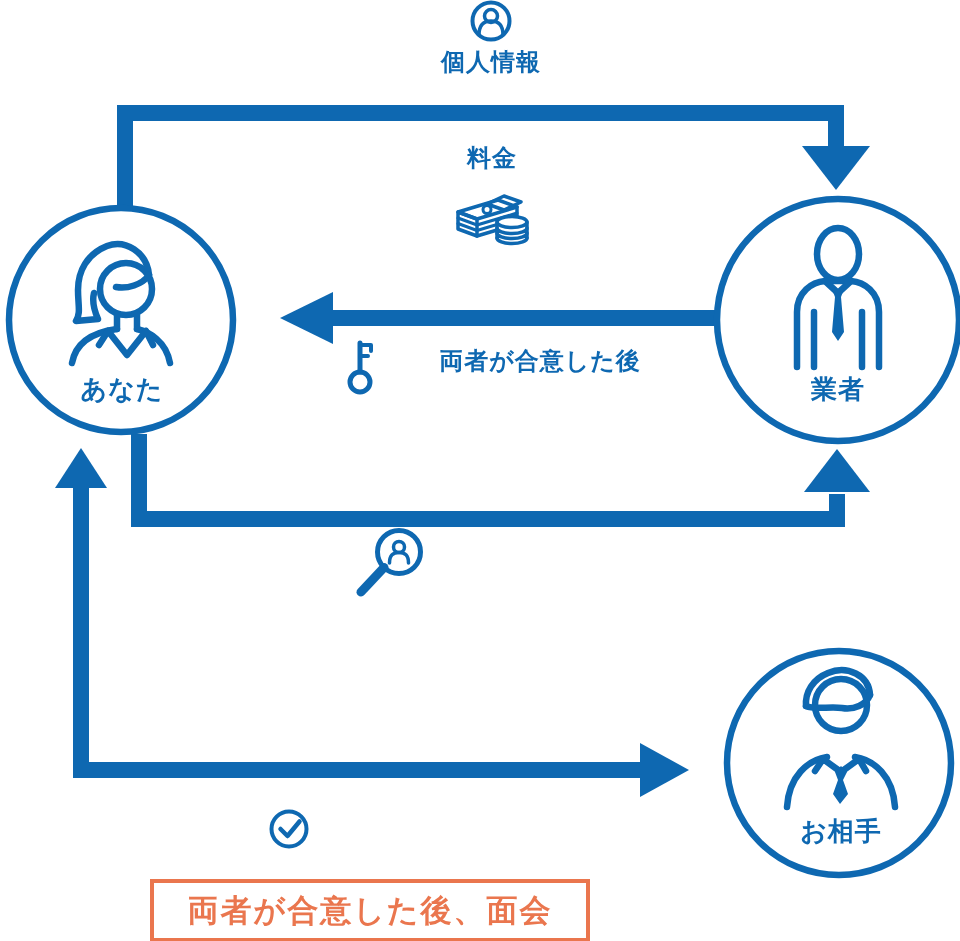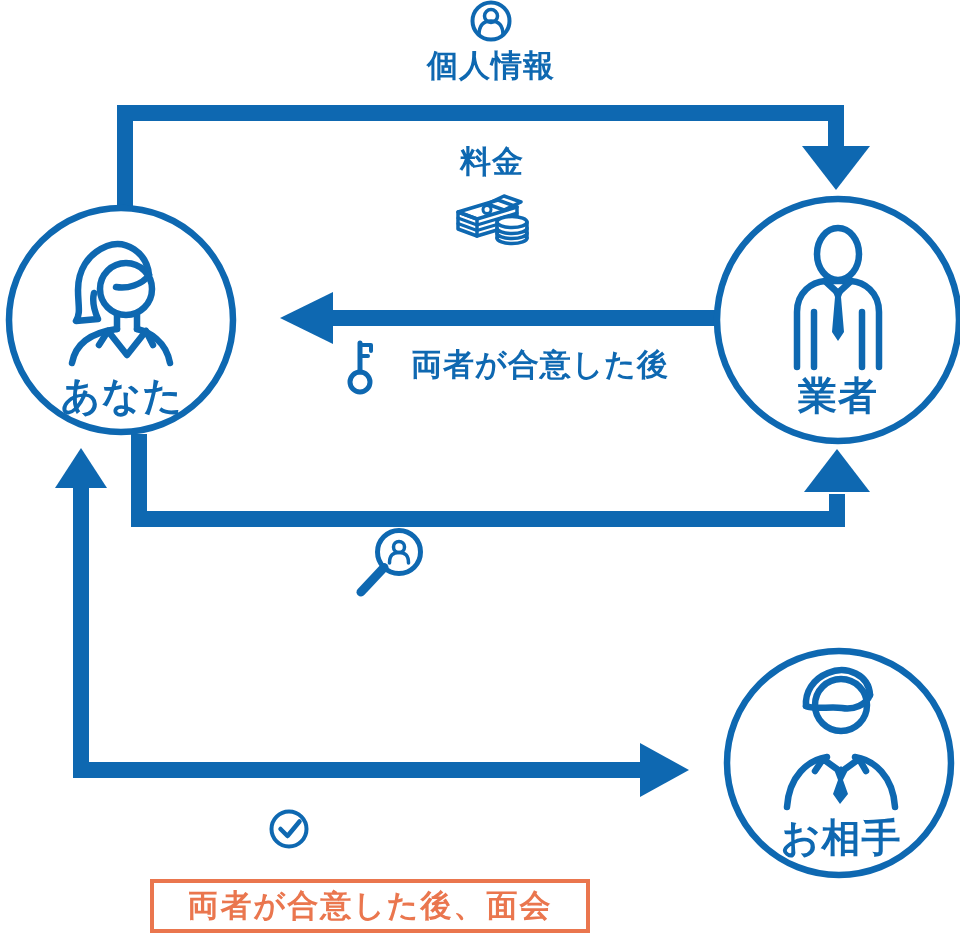--- a/index.html
+++ b/index.html
@@ -7,24 +7,24 @@
          font-family:"Liberation Sans","DejaVu Sans",sans-serif;}
   .layer{position:absolute;left:0;top:0;}
   .stroke{stroke:var(--blue);fill:none;}
   .thick{stroke-width:16;}
   .fill{fill:var(--blue);stroke:none;}
   .node{fill:var(--background);stroke:var(--blue);stroke-width:6.5;}
   .fig{stroke:var(--blue);fill:none;stroke-width:6.5;stroke-linecap:round;stroke-linejoin:round;}
   .ic{stroke:var(--blue);fill:none;stroke-linecap:round;stroke-linejoin:round;}
   .jp{position:absolute;font-weight:700;color:var(--blue);white-space:nowrap;
       transform:translateX(-50%);line-height:1.08;letter-spacing:1px;}
-  .fs32{font-size:31px;}
-  .fs31{font-size:39px;}
+  .fs32{font-size:24px;}
+  .fs31{font-size:26px;}
   .fs27{font-size:27px;}
-  .meeting-box{position:absolute;left:150px;top:879px;width:440px;height:54px;box-sizing:border-box;
+  .meeting-box{position:absolute;left:150px;top:879px;width:440px;height:63px;box-sizing:border-box;
       border:4px solid var(--orange);background:var(--background);display:flex;align-items:center;justify-content:center;}
   .meeting-box span{color:var(--orange);font-weight:700;font-size:31px;letter-spacing:2px;white-space:nowrap;}
 </style>
 </head>
 <body>
 
 <div class="stage">
 
   <svg class="layer" width="960" height="941" viewBox="0 0 960 941">
 

